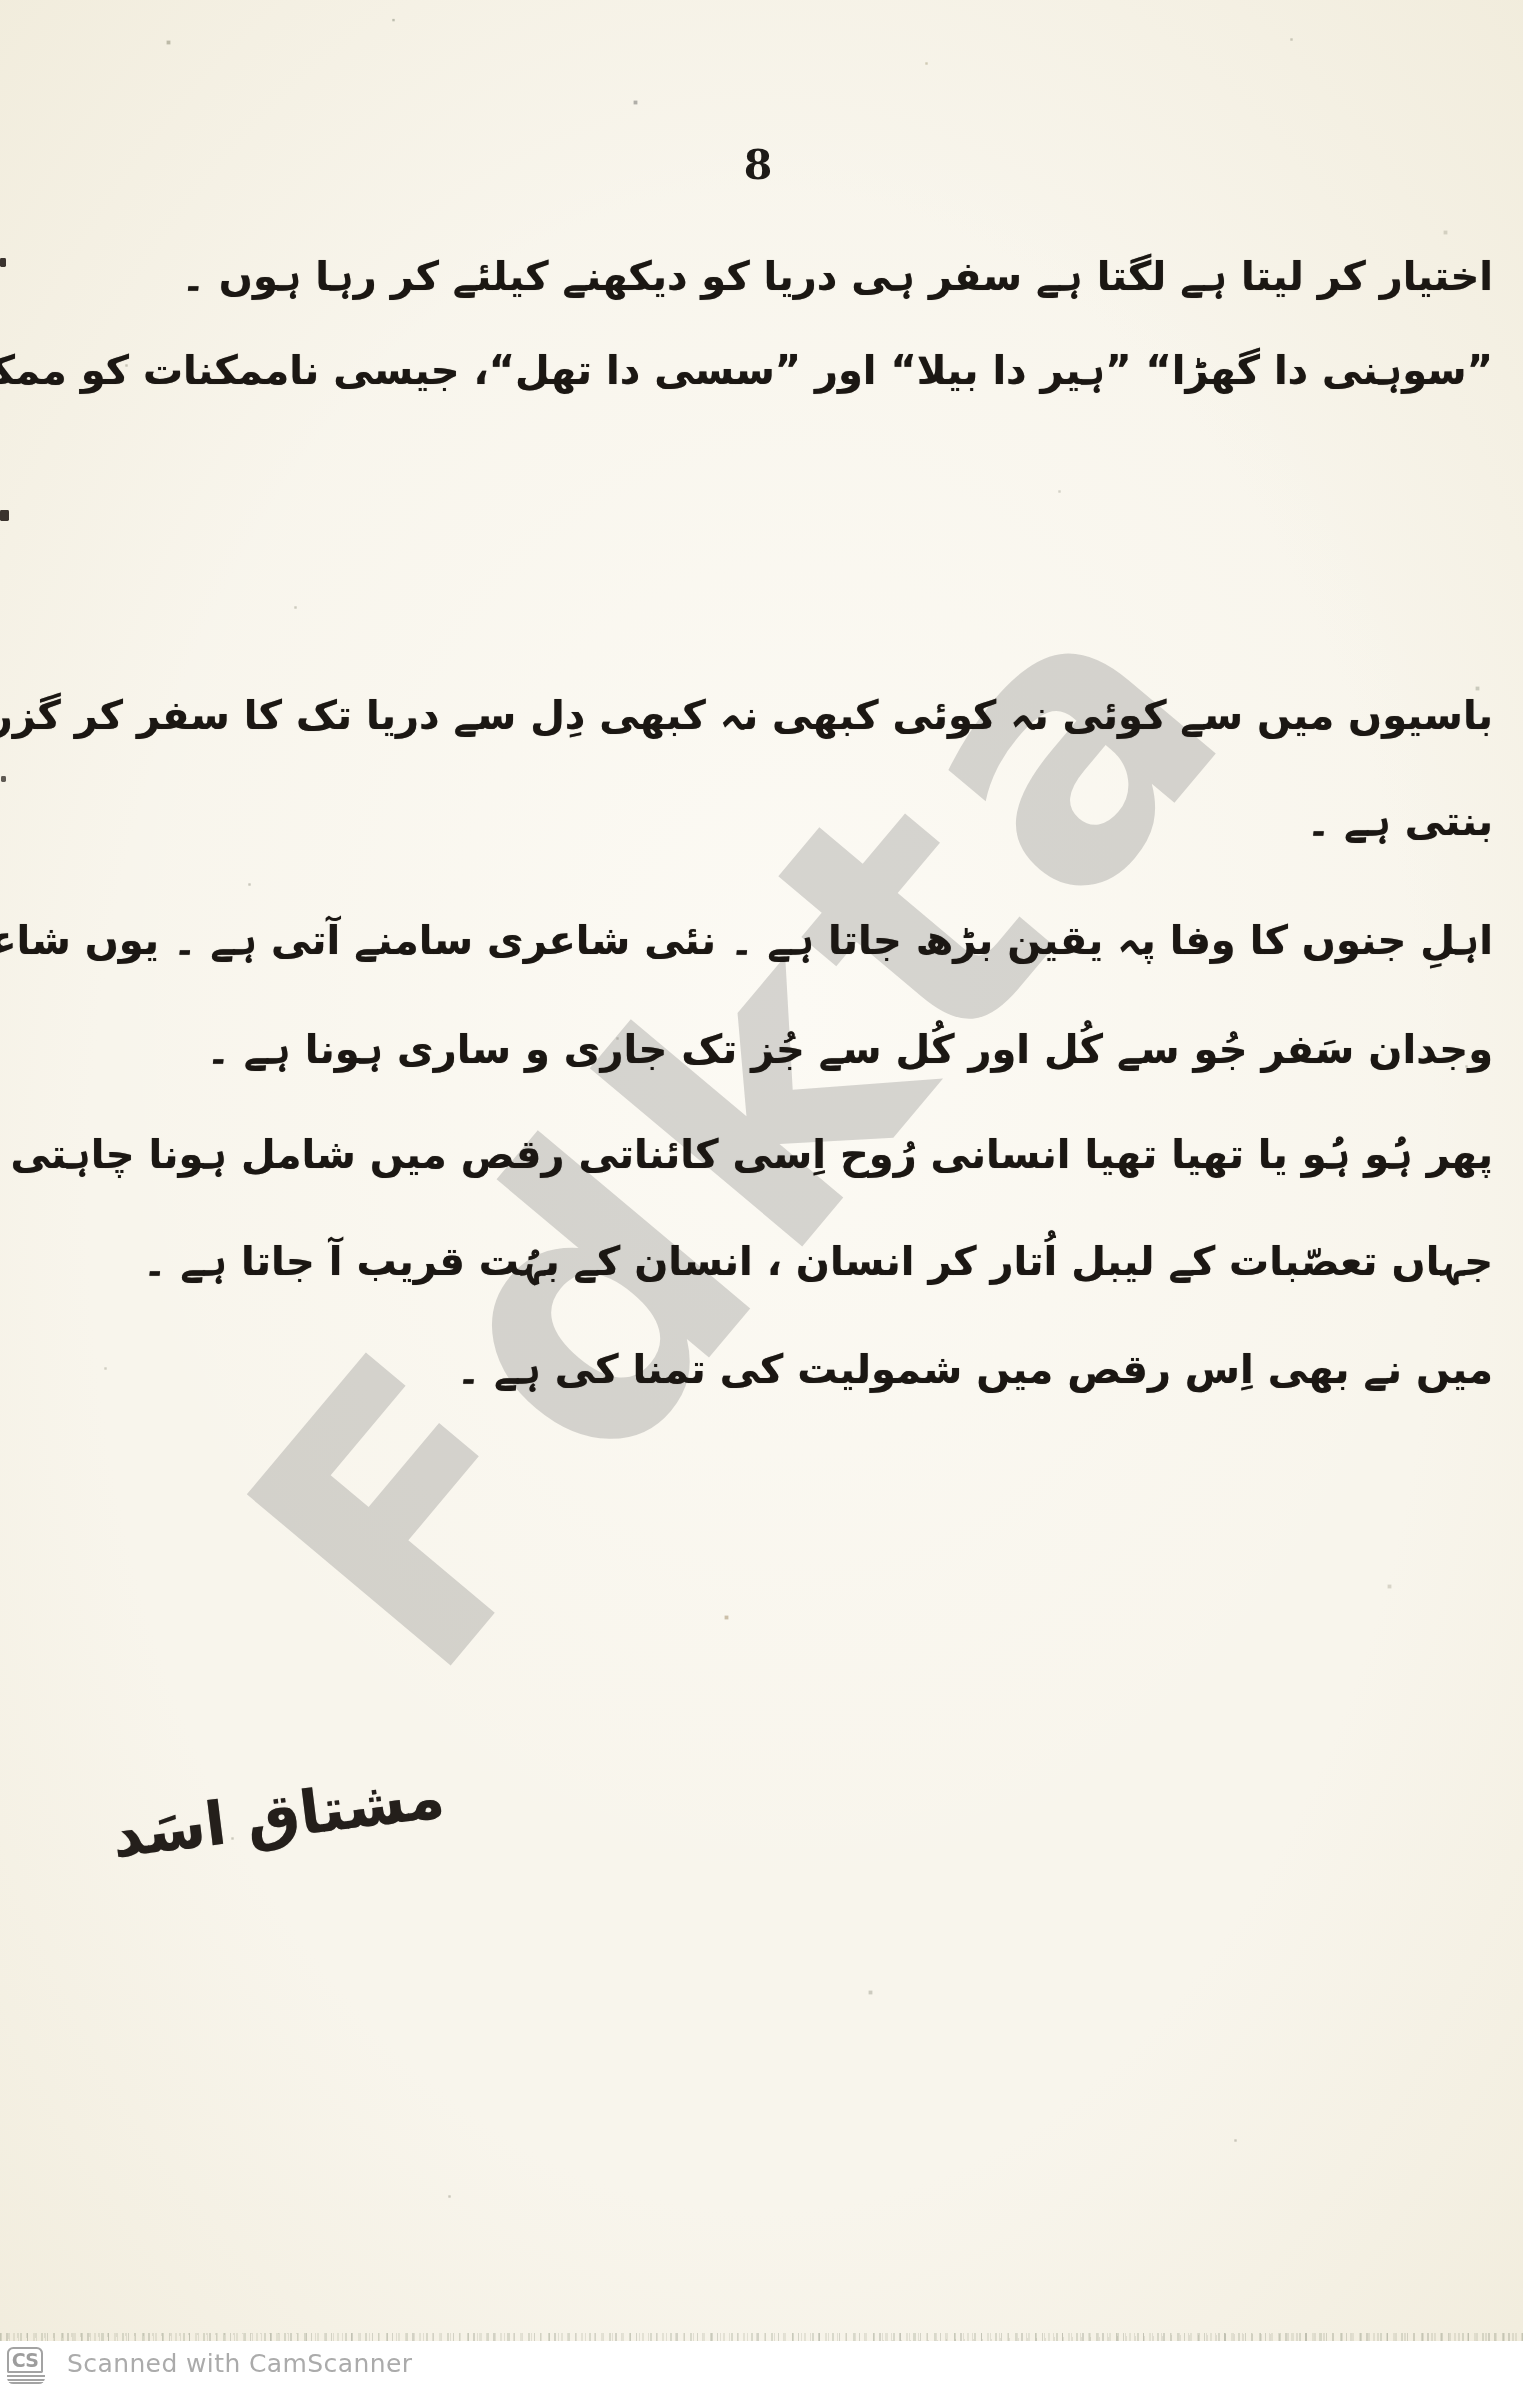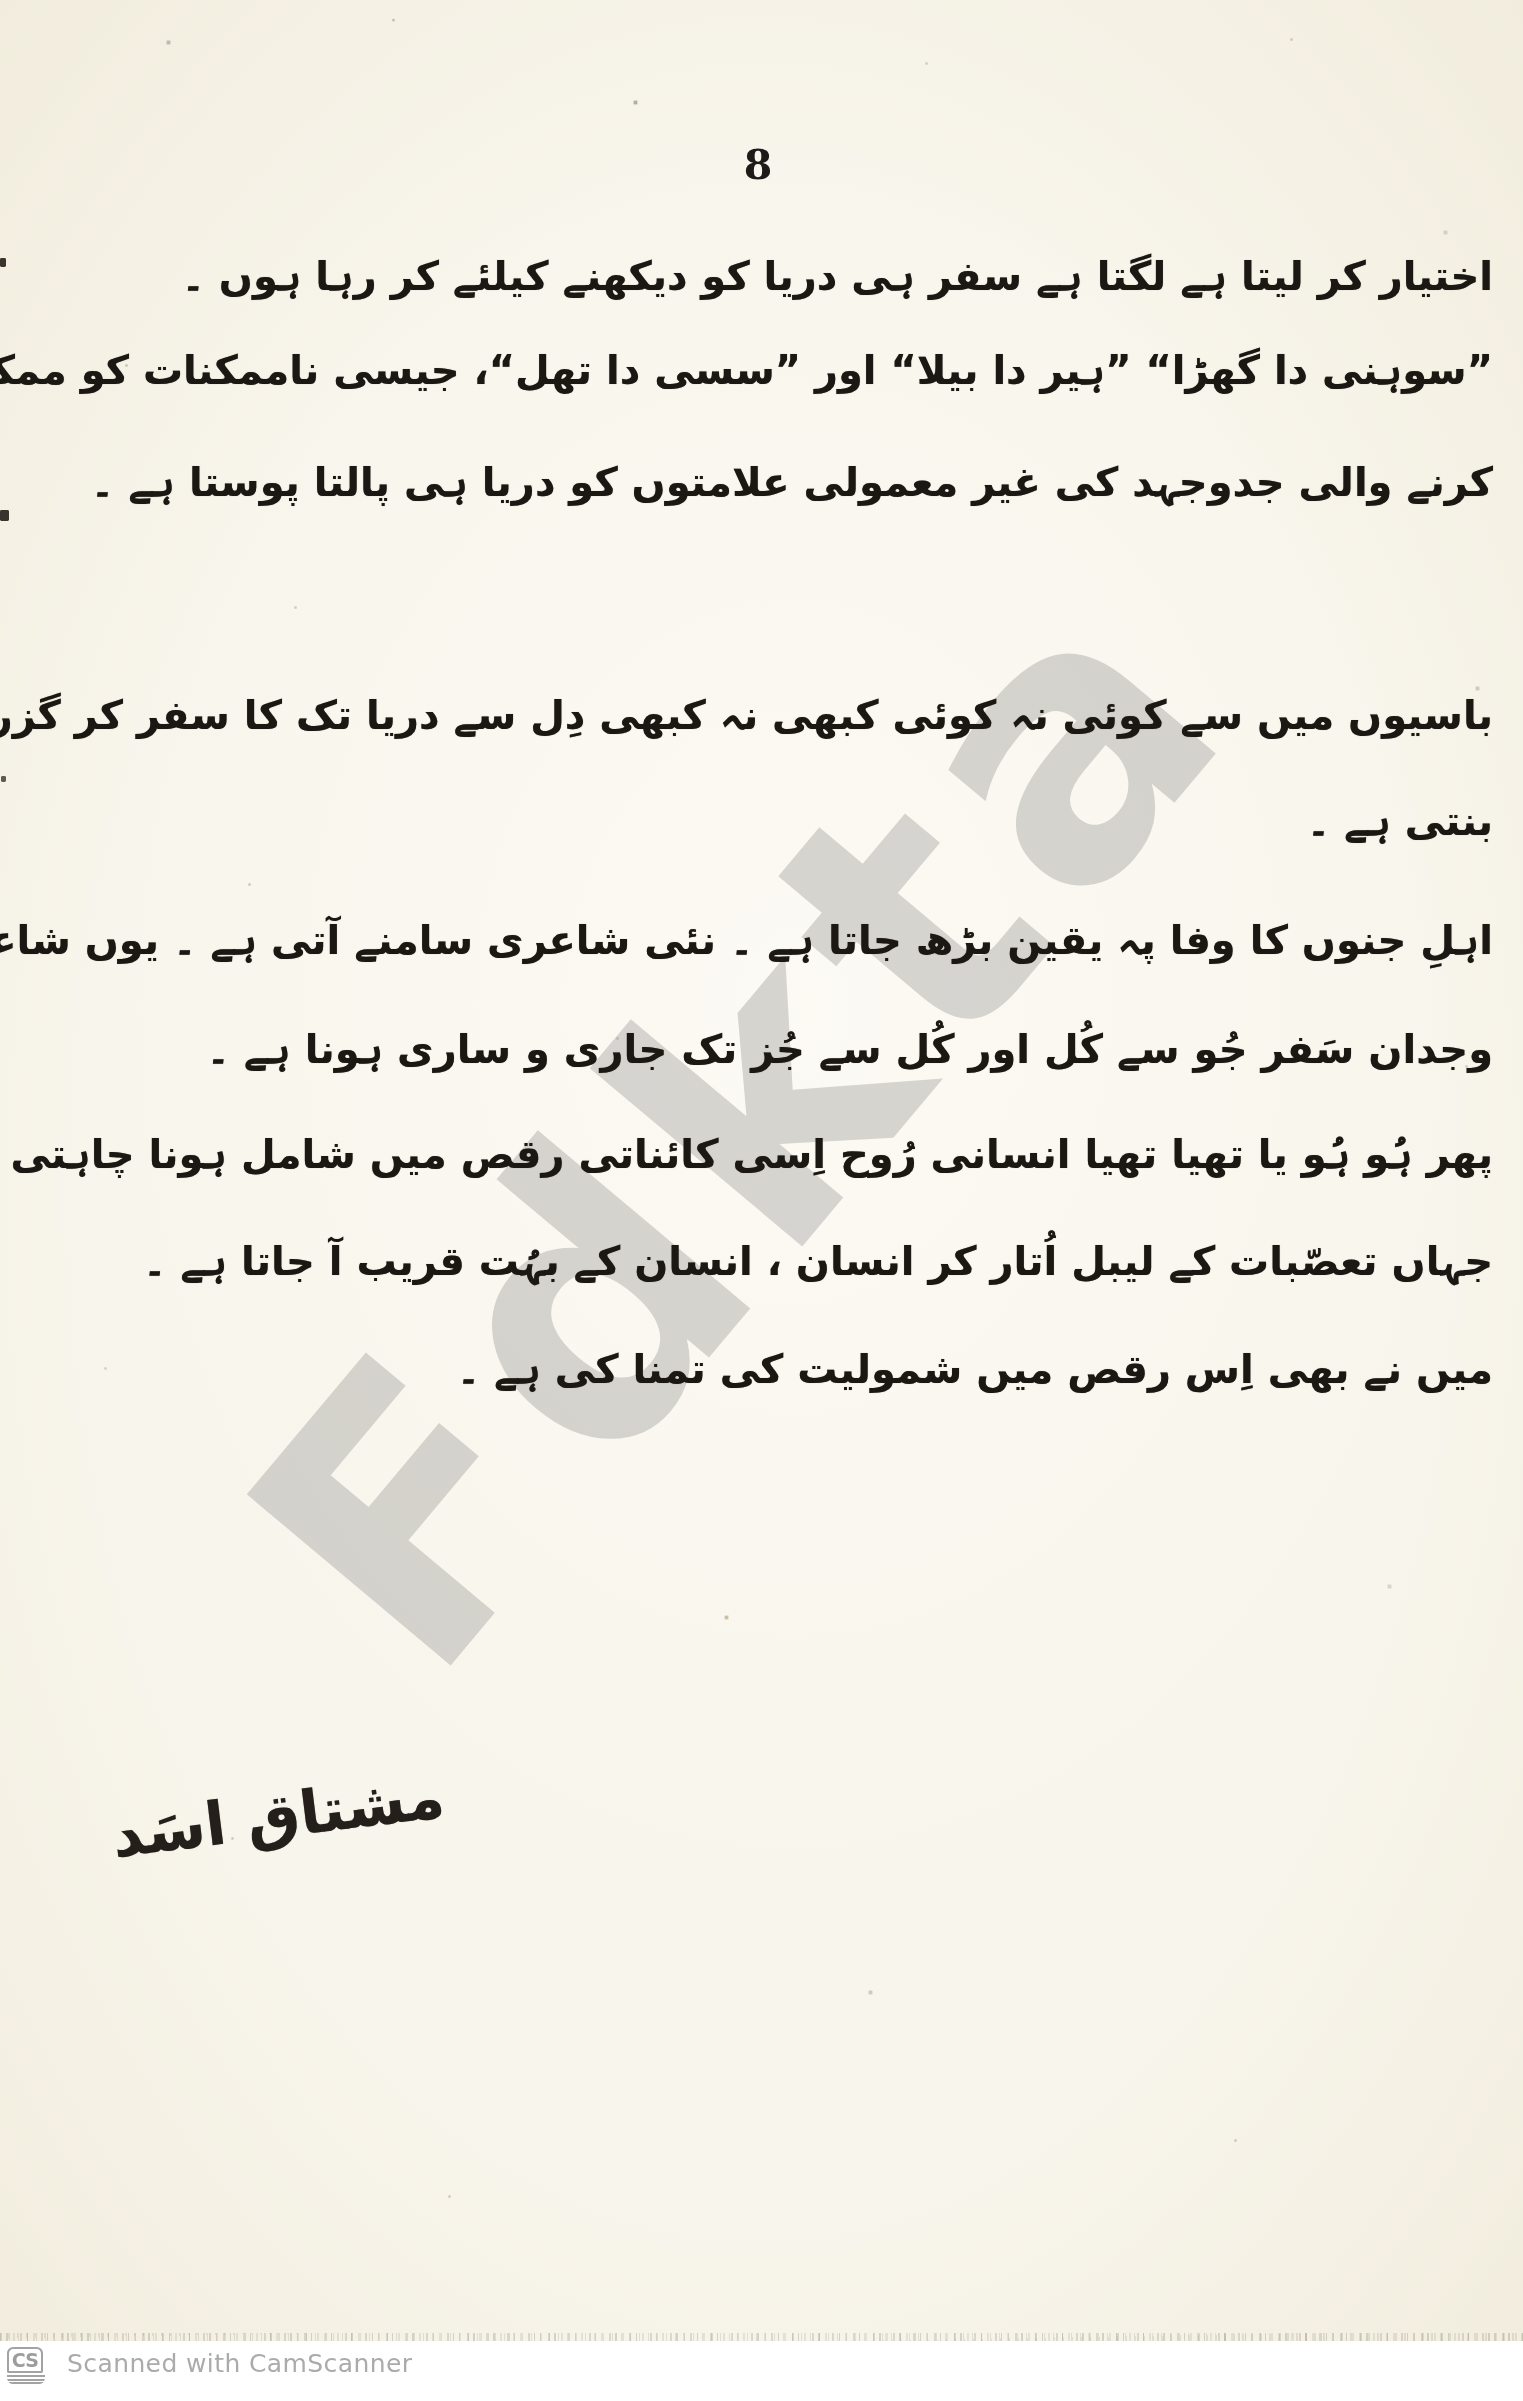--- a/index.html
+++ b/index.html
@@ -97,21 +97,20 @@
 <div class="page">
 
   <div class="speckles"></div>
 
   <div class="watermark">Fdkta</div>
 
   <div class="pageno">8</div>
 
   <div class="uline l1">اختیار کر لیتا ہے لگتا ہے سفر ہی دریا کو دیکھنے کیلئے کر رہا ہوں ۔</div>
   <div class="uline l2">”سوہنی دا گھڑا“  ”ہیر دا بیلا“ اور ”سسی دا تھل“، جیسی ناممکنات کو ممکنات میں تبدیل</div>
-  <div class="uline l3">کرنے والی جدوجہد کی غیر معمولی علامتوں کو دریا ہی پالتا پوستا ہے ۔</div>
   <div class="uline l5">باسیوں میں سے کوئی نہ کوئی کبھی نہ کبھی دِل سے دریا تک کا سفر کر گزرتا ہے ۔ نئی علامت</div>
   <div class="uline l6">بنتی ہے ۔</div>
   <div class="uline l7">اہلِ جنوں کا وفا پہ یقین بڑھ جاتا ہے ۔ نئی شاعری سامنے آتی ہے ۔ یوں شاعری کا</div>
   <div class="uline l8">وجدان سَفر جُو سے کُل اور کُل سے جُز تک جاری و ساری ہونا ہے ۔</div>
   <div class="uline l10">جہاں تعصّبات کے لیبل اُتار کر انسان ، انسان کے بہُت قریب آ جاتا ہے ۔</div>
   <div class="uline l9">پھر ہُو ہُو یا تھیا تھیا انسانی رُوح اِسی کائناتی رقص میں شامل ہونا چاہتی ہے ۔</div>
   <div class="uline l11">میں نے بھی اِس رقص میں شمولیت کی تمنا کی ہے ۔</div>
 
   <div class="signature">مشتاق اسَد</div>
 

